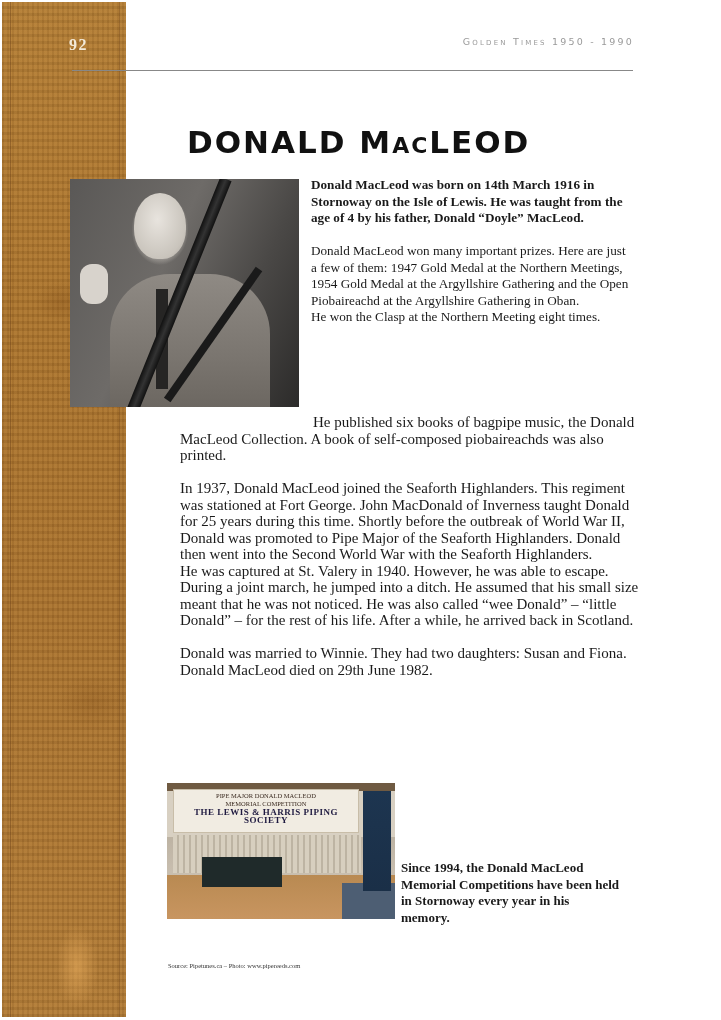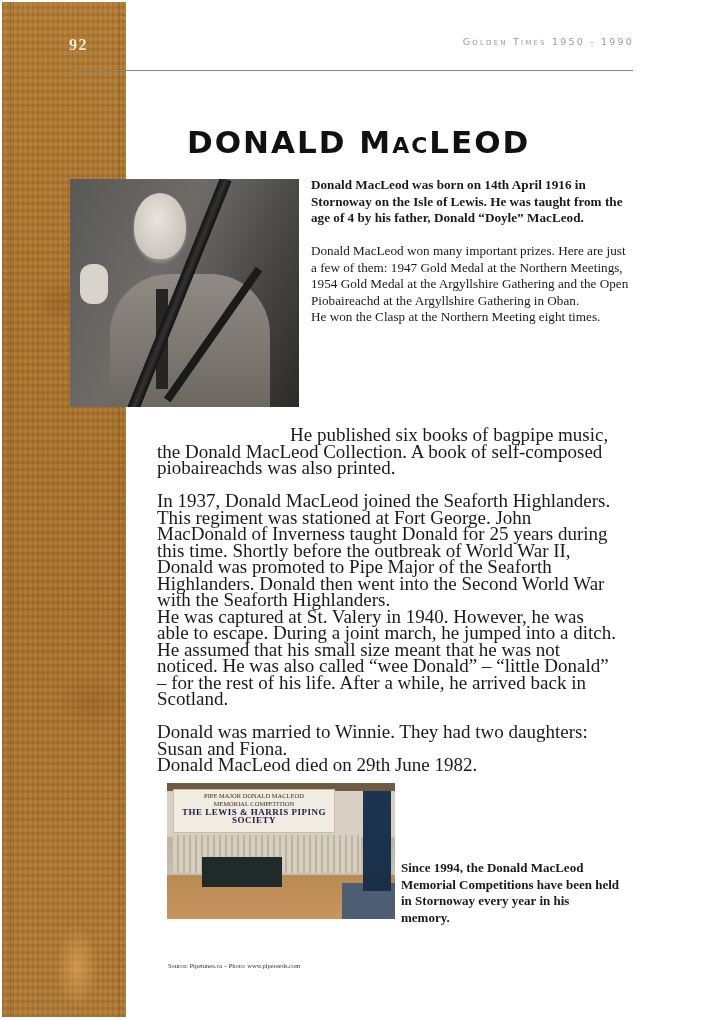--- a/index.html
+++ b/index.html
@@ -81,33 +81,33 @@
   .photo-portrait .head {
     position: absolute; left: 64px; top: 14px; width: 52px; height: 66px;
     border-radius: 50% 50% 45% 45%;
     background: radial-gradient(ellipse at 45% 40%, #e8e4de 0%, #c9c4bc 70%, #a9a39b 100%);
   }
   .text-col {
     position: absolute; left: 311px; width: 318px;
     font-size: 13.2px; line-height: 16.5px;
   }
   .text-full {
-    position: absolute; left: 157px; width: 462px;
-    font-size: 19px; line-height: 16.5px; margin-top: 13px;
+    position: absolute; left: 180px; width: 462px;
+    font-size: 15px; line-height: 16.5px;
   }
   p { margin: 0; }
   .bold { font-weight: bold; }
   .indent { text-indent: 133px; }
   .photo-event {
     position: absolute; left: 167px; top: 783px; width: 228px; height: 136px;
     overflow: hidden;
     background: linear-gradient(180deg, #6f5a42 0%, #6f5a42 6%, #d8d0c2 6%, #d8d0c2 40%, #bdb3a3 40%, #c9bfb0 68%, #b98a52 68%, #c89560 100%);
   }
   .photo-event .banner {
-    position: absolute; left: 6px; top: 6px; width: 162px; height: 44px;
+    position: absolute; left: 6px; top: 6px; width: 186px; height: 44px;
     background: #f1ece2; border: 1px solid #c8bda8;
     font-family: "Liberation Serif", serif; color: #3a2a20;
     text-align: center; font-size: 6.5px; line-height: 8px; padding-top: 2px;
     box-sizing: border-box;
   }
   .photo-event .banner .big { font-size: 9px; font-weight: bold; letter-spacing: 0.5px; color: #1f1a40; }
   .photo-event .curtain {
     position: absolute; left: 6px; top: 52px; width: 188px; height: 38px;
     background: repeating-linear-gradient(90deg, #d7cfbf 0 4px, #bdb4a3 4px 6px);
   }
@@ -146,21 +146,21 @@
 <div class="photo-portrait">
   <div class="jacket"></div>
   <div class="tie"></div>
   <div class="head"></div>
   <div class="hand"></div>
   <div class="chanter"></div>
   <div class="drone"></div>
 </div>
 
 <div class="text-col" style="top:177px;">
-  <p class="bold">Donald MacLeod was born on 14th April 1916 in Stornoway on the Isle of Lewis. He was taught from the age of 4 by his father, Donald “Doyle” MacLeod.</p>
+  <p class="bold">Donald MacLeod was born on 14th March 1916 in Stornoway on the Isle of Lewis. He was taught from the age of 4 by his father, Donald “Doyle” MacLeod.</p>
   <p style="margin-top:16.5px;">Donald MacLeod won many important prizes. Here are just a few of them: 1947 Gold Medal at the Northern Meetings, 1954 Gold Medal at the Argyllshire Gathering and the Open Piobaireachd at the Argyllshire Gathering in Oban.</p>
   <p>He won the Clasp at the Northern Meeting eight times.</p>
 </div>
 
 <div class="text-full" style="top:414px;">
   <p class="indent">He published six books of bagpipe music, the Donald MacLeod Collection. A book of self-composed piobaireachds was also printed.</p>
   <p style="margin-top:16.5px;">In 1937, Donald MacLeod joined the Seaforth Highlanders. This regiment was stationed at Fort George. John MacDonald of Inverness taught Donald for 25 years during this time. Shortly before the outbreak of World War II, Donald was promoted to Pipe Major of the Seaforth Highlanders. Donald then went into the Second World War with the Seaforth Highlanders.</p>
   <p>He was captured at St. Valery in 1940. However, he was able to escape. During a joint march, he jumped into a ditch. He assumed that his small size meant that he was not noticed. He was also called “wee Donald” – “little Donald” – for the rest of his life. After a while, he arrived back in Scotland.</p>
   <p style="margin-top:16.5px;">Donald was married to Winnie. They had two daughters: Susan and Fiona.</p>
   <p>Donald MacLeod died on 29th June 1982.</p>

